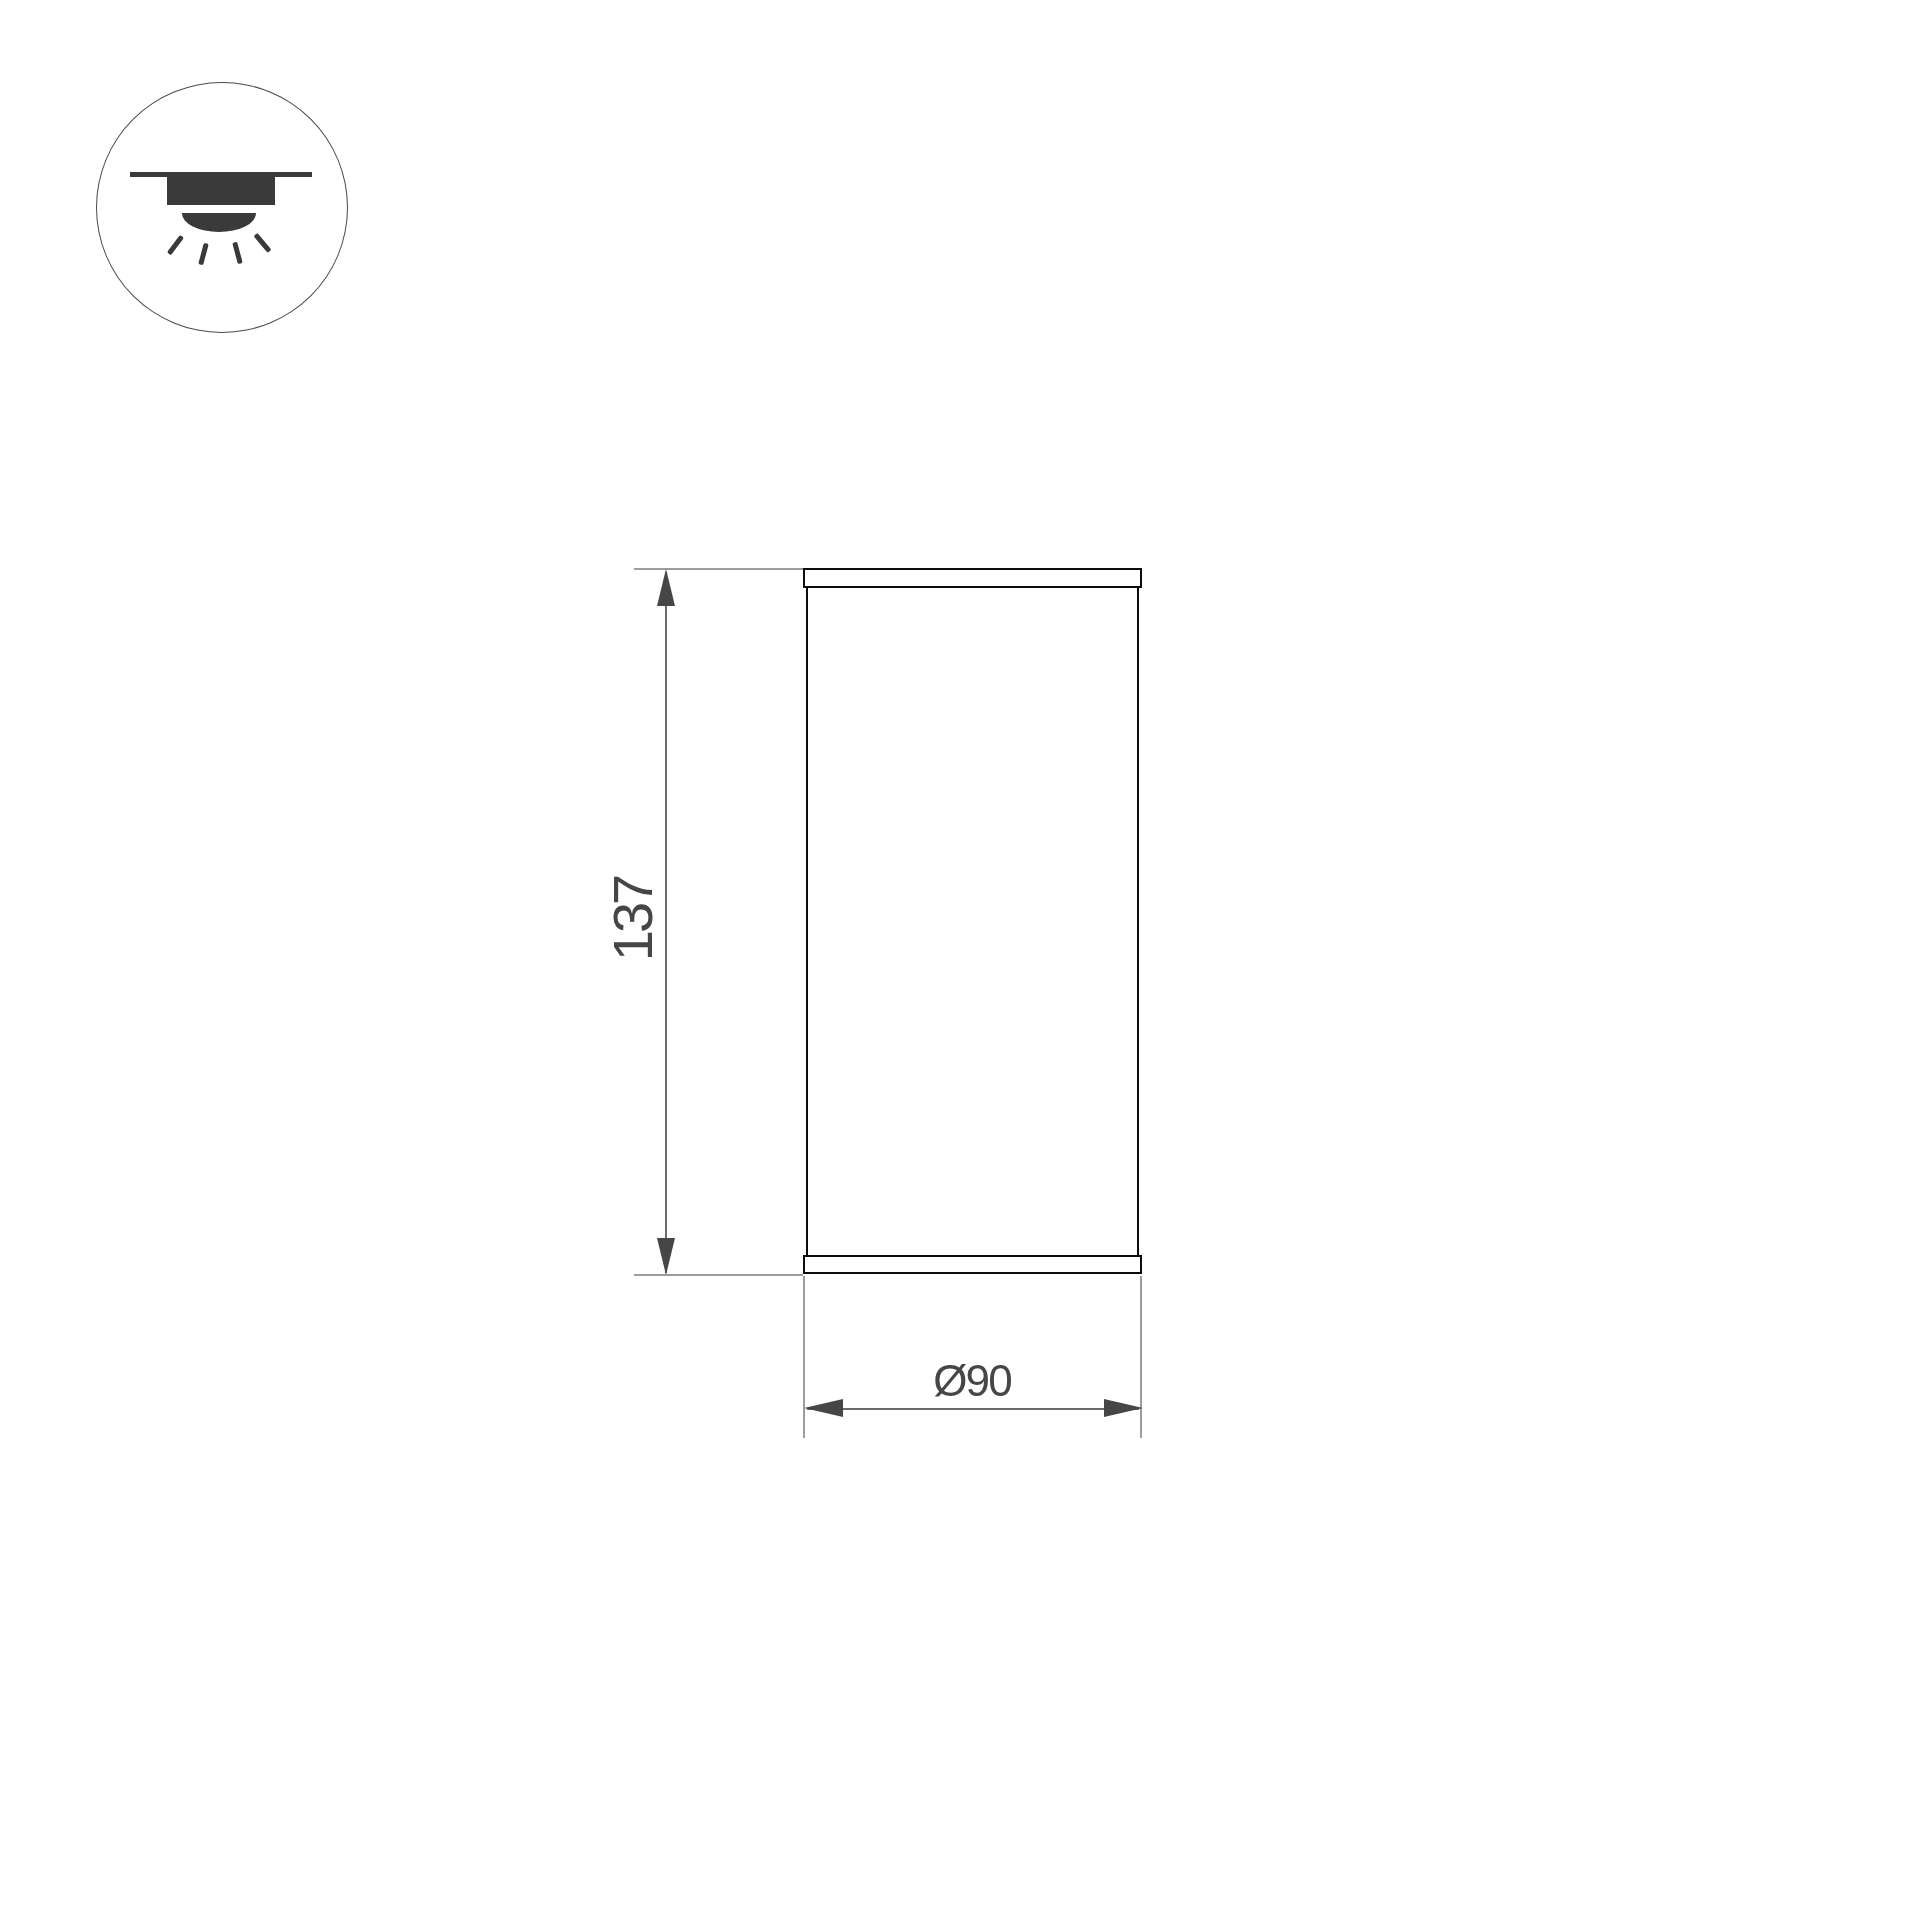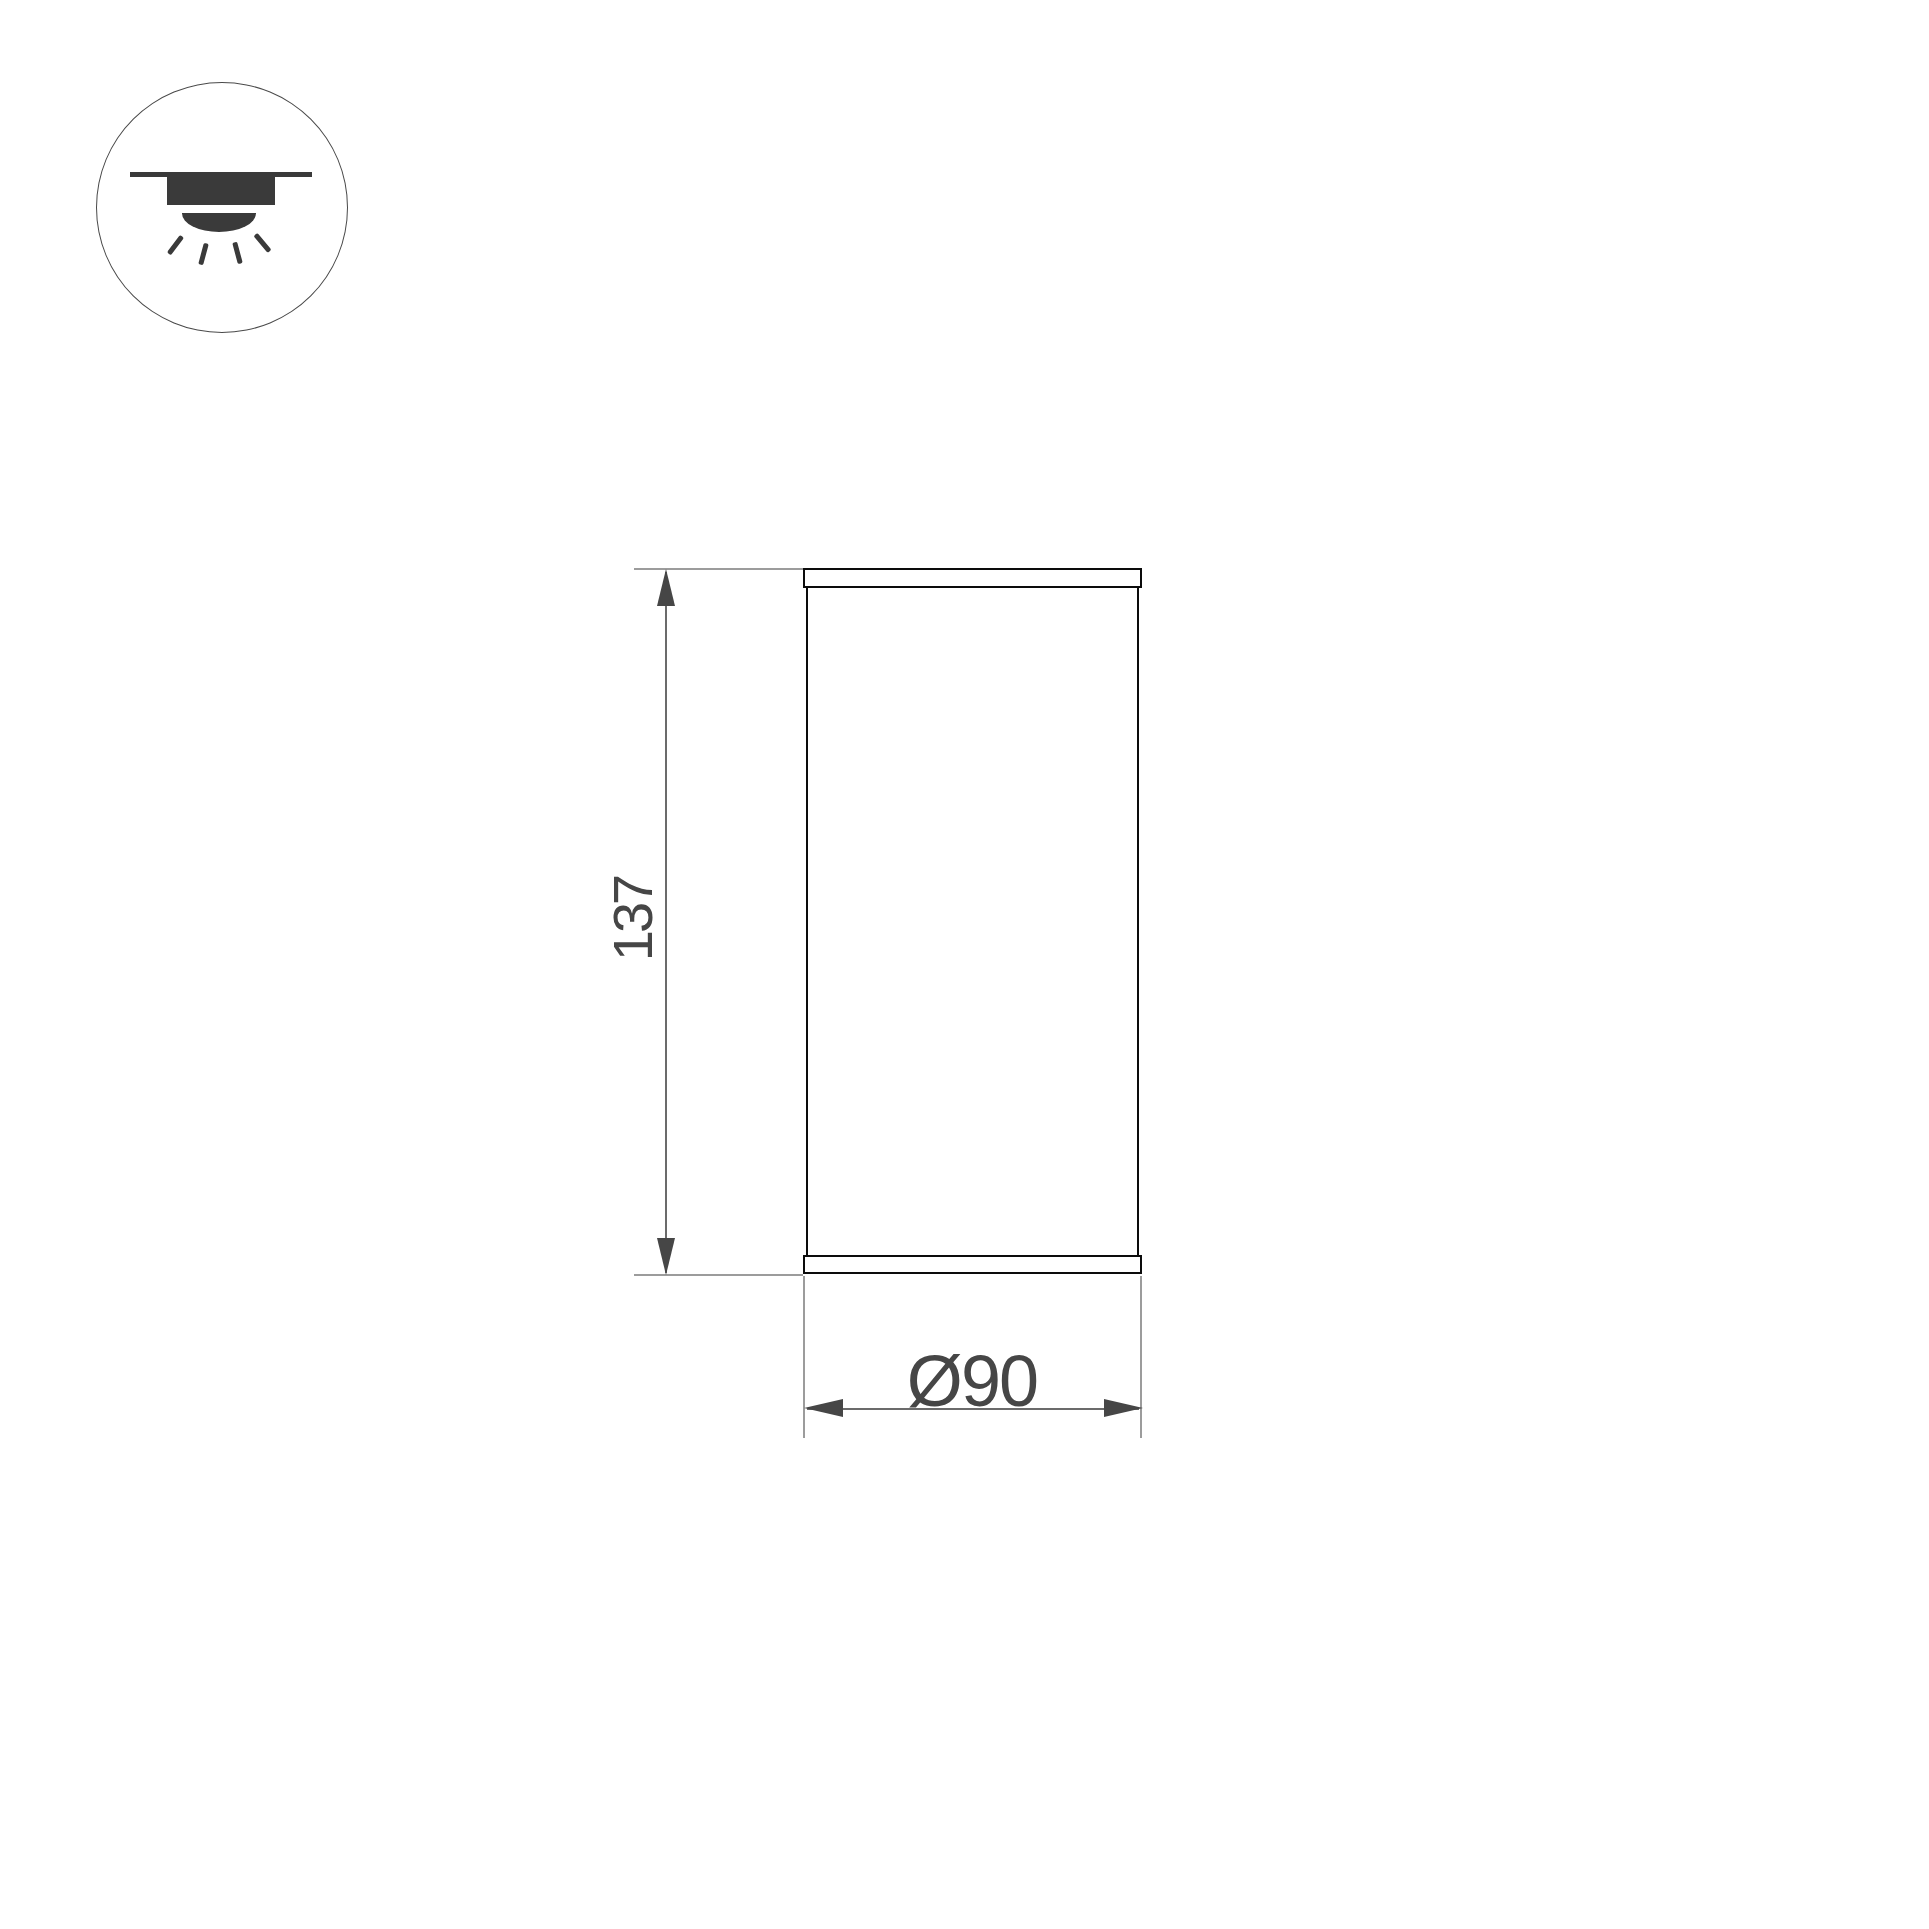--- a/index.html
+++ b/index.html
@@ -100,21 +100,21 @@
   }
   .arrow-right {
     left: 1104px; top: 1399px;
     border-top: 9.7px solid transparent;
     border-bottom: 9.7px solid transparent;
     border-left: 39px solid #464646;
   }
   .label-diameter {
     left: 972px; top: 1381px;
     transform: translate(-50%, -50%);
-    font-size: 72px; letter-spacing: -1.9px;
+    font-size: 44px; letter-spacing: -1.9px;
     color: #464646; white-space: nowrap;
   }
 </style>
 </head>
 <body>
 
 <div class="canvas">
 
   <div class="abs icon-circle">
     

